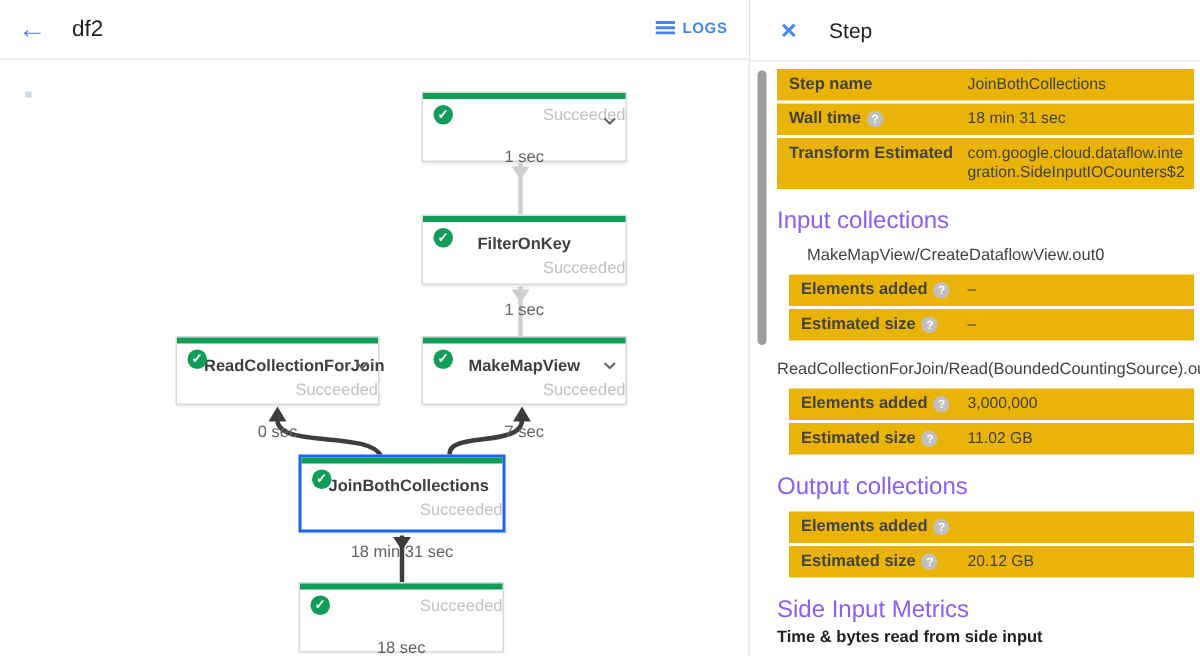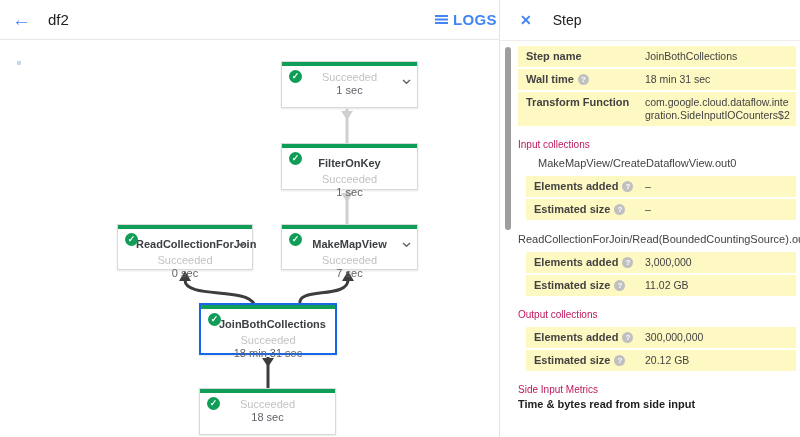--- a/index.html
+++ b/index.html
@@ -5,57 +5,57 @@
   * { box-sizing: border-box; margin: 0; padding: 0; }
   html,body { width:800px; height:437px; overflow:hidden; background:#fff;
               font-family:"Liberation Sans", sans-serif; }
   .app { position:relative; width:800px; height:437px; }
 
   
   .left-panel { position:absolute; left:0; top:0; width:500px; height:437px; background:#fff; border-right:1px solid #e3e3e3; }
   .topbar { height:40px; display:flex; align-items:center; border-bottom:1px solid #e8e8e8; background:#fff; }
   .back-arrow { margin-left:12px; color:#4688f1; font-size:19px; line-height:19px; cursor:pointer; }
   .job-title { margin-left:17px; font-size:15px; color:#212121; }
-  .logs-btn { margin-left:auto; margin-right:2px; display:flex; align-items:center; gap:5px;
-              color:#4285f4; font-size:15px; font-weight:bold; letter-spacing:.4px; cursor:pointer; }
+  .logs-btn { margin-left:auto; margin-right:14px; display:flex; gap:5px;
+              color:#4285f4; font-size:10px; font-weight:bold; letter-spacing:.4px; cursor:pointer; }
   .logs-icon svg { display:block; }
 
   .canvas { position:relative; width:499px; height:396px; overflow:hidden; }
   .edges { position:absolute; left:0; top:0; }
   .minimap-dot { position:absolute; left:17px; top:21px; width:4px; height:4px; background:#c9d6f2; }
 
   .node { position:absolute; background:#fff; border:1px solid #d9d9d9; box-shadow:0 1px 2px rgba(0,0,0,.10); text-align:center; }
   .node.selected { border:2px solid #1a66e8; }
   .greenbar { height:4px; background:#0f9d58; }
   .node-title-row { position:relative; margin-top:5px; padding:0 18px; }
   .node-title { font-size:11px; font-weight:bold; color:#3c4043; white-space:nowrap; }
   .check-icon { position:absolute; left:7px; top:-1px; width:13px; height:13px; border-radius:50%;
                 background:#0f9d58; color:#fff; font-size:9px; line-height:13px; text-align:center; font-weight:bold; }
   .chevron { position:absolute; right:6px; top:0px; cursor:pointer; }
-  .node-status { font-size:11px; color:#c2c2c2; margin-top:2px; }
-  .node-time { font-size:11px; color:#5f6368; margin-top:1px; }
+  .node-status { font-size:11px; color:#c2c2c2; margin-top:2px;text-align:right; }
+  .node-time { font-size:11px; color:#5f6368; margin-top:16px; }
 
   
   .right-panel { position:absolute; left:500px; top:0; width:300px; height:437px; background:#fff; }
   .panel-header { height:41px; display:flex; align-items:center; border-bottom:1px solid #ededed; }
   .close-icon { margin-left:20px; color:#4285f4; font-size:14px; font-weight:bold; cursor:pointer; }
   .panel-title { margin-left:21px; font-size:14px; color:#212121; }
   .scroll-thumb { position:absolute; left:5px; top:47px; width:6px; height:183px; background:#9e9e9e; border-radius:3px; }
 
   .panel-content { position:absolute; left:18px; right:4px; top:46px; }
-  .prow { display:flex; background:#fef9c3; margin-bottom:2px; padding:4px 6px 4px 8px; align-items:flex-start; }
+  .prow { display:flex; background:#eab308; margin-bottom:2px; padding:4px 6px 4px 8px; align-items:flex-start; }
   .prow .plabel { width:119px; flex:none; font-size:11px; font-weight:bold; color:#424242; line-height:13px;
                   display:flex; align-items:center; gap:4px; }
   .prow .pvalue { flex:1; font-size:10.5px; color:#424242; line-height:13px; word-break:break-all; }
   .metric-row { margin-left:8px; }
   .metric-row .plabel { width:111px; }
   .help-icon { width:11px; height:11px; flex:none; border-radius:50%; background:#c0c0c0; color:#fff;
                font-size:8px; line-height:11px; text-align:center; font-weight:bold; }
 
-  .section-heading { font-size:10px; color:#be185d; margin:13px 0 7px; }
+  .section-heading { font-size:16px; color:#8b5cf6; margin:13px 0 7px; }
   .collection-name { font-size:11px; color:#424242; margin:9px 0 6px; line-height:13px; }
 
   .sub-heading { font-size:11px; font-weight:bold; color:#212121; margin:1px 0 2px; }
 </style>
 </head>
 <body>
 
 <div class="app">
 
   <div class="left-panel">
@@ -180,21 +180,21 @@
         <span class="pvalue">JoinBothCollections</span>
       </div>
       <div class="prow">
         <span class="plabel">
             <span>Wall time</span>
             <span class="help-icon">?</span>
           </span>
         <span class="pvalue">18 min 31 sec</span>
       </div>
       <div class="prow">
-        <span class="plabel">Transform Function</span>
+        <span class="plabel">Transform Estimated</span>
         <span class="pvalue">com.google.cloud.dataflow.integration.SideInputIOCounters$2</span>
       </div>
 
       <div class="section-heading">Input collections</div>
 
       <div class="collection-name" style="margin-top:0;padding-left:20px;">MakeMapView/CreateDataflowView.out0</div>
       <div class="prow metric-row">
         <span class="plabel">
             <span>Elements added</span>
             <span class="help-icon">?</span>
@@ -224,21 +224,20 @@
           </span>
         <span class="pvalue">11.02 GB</span>
       </div>
 
       <div class="section-heading">Output collections</div>
       <div class="prow metric-row">
         <span class="plabel">
             <span>Elements added</span>
             <span class="help-icon">?</span>
           </span>
-        <span class="pvalue">300,000,000</span>
       </div>
       <div class="prow metric-row">
         <span class="plabel">
             <span>Estimated size</span>
             <span class="help-icon">?</span>
           </span>
         <span class="pvalue">20.12 GB</span>
       </div>
 
       <div class="section-heading" style="margin-bottom:3px;">Side Input Metrics</div>

